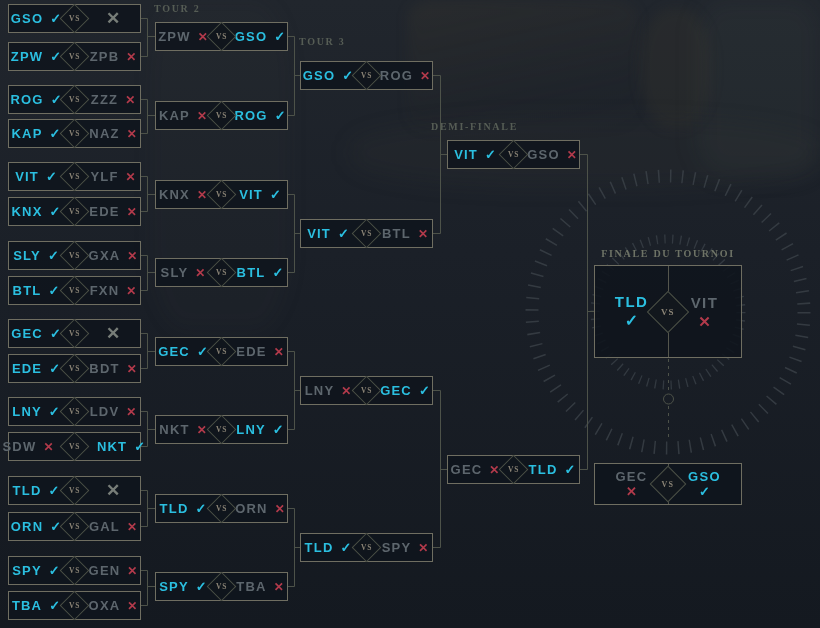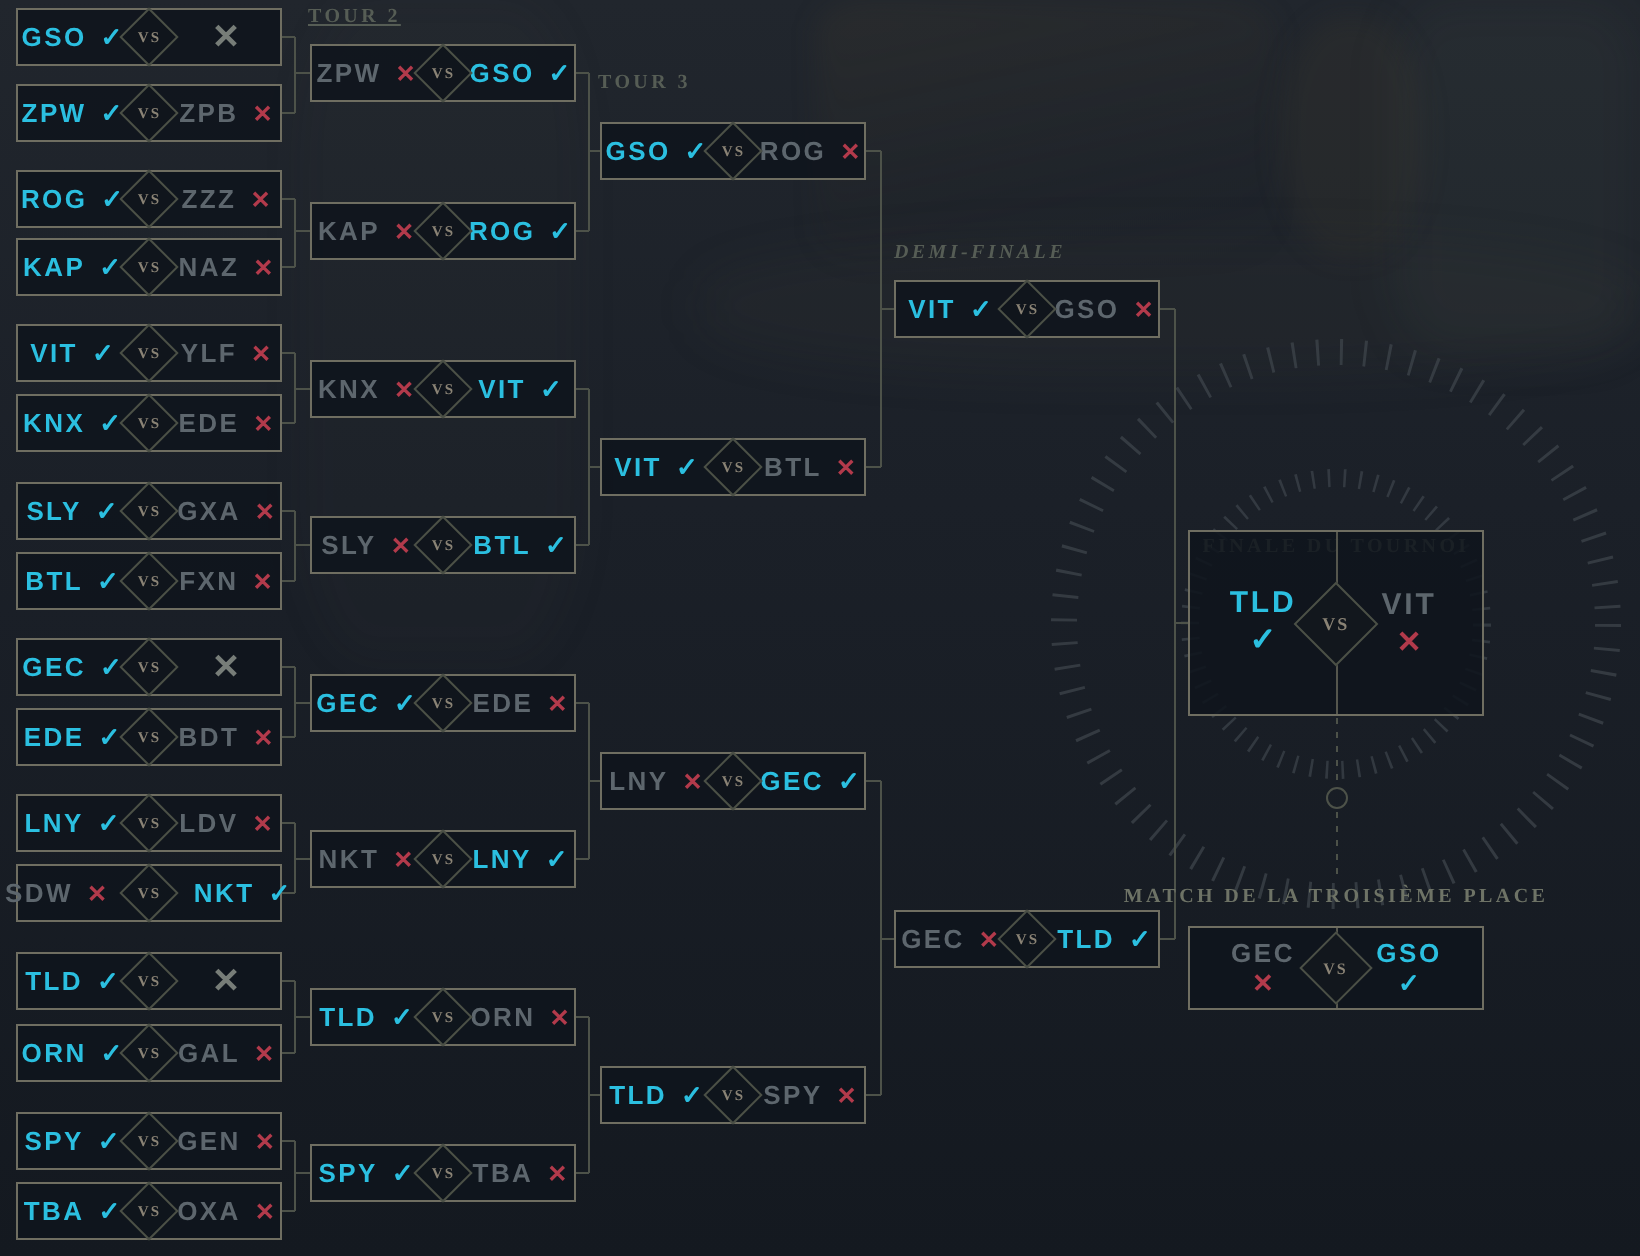--- a/index.html
+++ b/index.html
@@ -53,24 +53,24 @@
   }
 
   
   .col-label{
     position:absolute;
     font-family:"Liberation Serif", serif;
     font-weight:bold;font-size:10px;letter-spacing:1.7px;
     color:var(--label_dim);text-transform:uppercase;white-space:nowrap;
   }
   .col-label.bright{color:var(--label_bright);}
-  #lbl-r2{left:154px;top:3px;text-decoration:underline;}
+  #lbl-r2{left:154px;top:3px;}
   #lbl-r3{left:299px;top:36px;}
-  #lbl-sf{left:447px;top:121px;font-style:italic;}
-  #lbl-final{left:668px;top:248px;transform:translateX(-50%);margin-top:20px;}
+  #lbl-sf{left:431px;top:121px;}
+  #lbl-final{left:668px;top:248px;transform:translateX(-50%);}
   #lbl-third{left:668px;top:443px;transform:translateX(-50%);}
 
   
   .big-box{
     position:absolute;box-sizing:border-box;
     border:1px solid var(--box_border);
     background:var(--box_bg);
     display:flex;align-items:center;
   }
   #final-box{left:594px;top:265px;width:148px;height:93px;}
@@ -116,21 +116,20 @@
   </svg>
 
   <svg class="layer" width="820" height="628">
     <path id="wirepath" fill="none" stroke="#4d5249" stroke-width="1" d="M141 18.5H147.5M141 56.5H147.5M147.5 18.5V56.5M147.5 36.5H155M141 99.5H147.5M141 133.5H147.5M147.5 99.5V133.5M147.5 115.5H155M141 176.5H147.5M141 211.5H147.5M147.5 176.5V211.5M147.5 194.5H155M141 255.5H147.5M141 290.5H147.5M147.5 255.5V290.5M147.5 272.5H155M141 333.5H147.5M141 368.5H147.5M147.5 333.5V368.5M147.5 351.5H155M141 411.5H147.5M141 446.5H147.5M147.5 411.5V446.5M147.5 429.5H155M141 490.5H147.5M141 526.5H147.5M147.5 490.5V526.5M147.5 508.5H155M141 570.5H147.5M141 605.5H147.5M147.5 570.5V605.5M147.5 586.5H155M288 36.5H294.5M288 115.5H294.5M294.5 36.5V115.5M294.5 75.5H300M288 194.5H294.5M288 272.5H294.5M294.5 194.5V272.5M294.5 233.5H300M288 351.5H294.5M288 429.5H294.5M294.5 351.5V429.5M294.5 390.5H300M288 508.5H294.5M288 586.5H294.5M294.5 508.5V586.5M294.5 547.5H300M433 75.5H440.5M433 233.5H440.5M440.5 75.5V233.5M440.5 154.5H447M433 390.5H440.5M433 547.5H440.5M440.5 390.5V547.5M440.5 469.5H447M580 154.5H587.5M580 469.5H587.5M587.5 154.5V469.5M587.5 311.5H594"></path>
   </svg>
 
   <div class="col-label" id="lbl-r2">TOUR 2</div>
   <div class="col-label" id="lbl-r3">TOUR 3</div>
   <div class="col-label" id="lbl-sf">DEMI-FINALE</div>
   <div class="col-label bright" id="lbl-final">FINALE DU TOURNOI</div>
-  <div class="col-label bright" id="lbl-third">MATCH DE LA TROISIÈME PLACE</div>
 
   <div class="big-box" id="final-box">
     <div class="big-divider"></div>
     <div class="big-team">
       <div class="name win">TLD</div>
       <div class="mark win">✓</div>
     </div>
     <div class="big-vs">
       <span class="vs-text">VS</span>
     </div>

